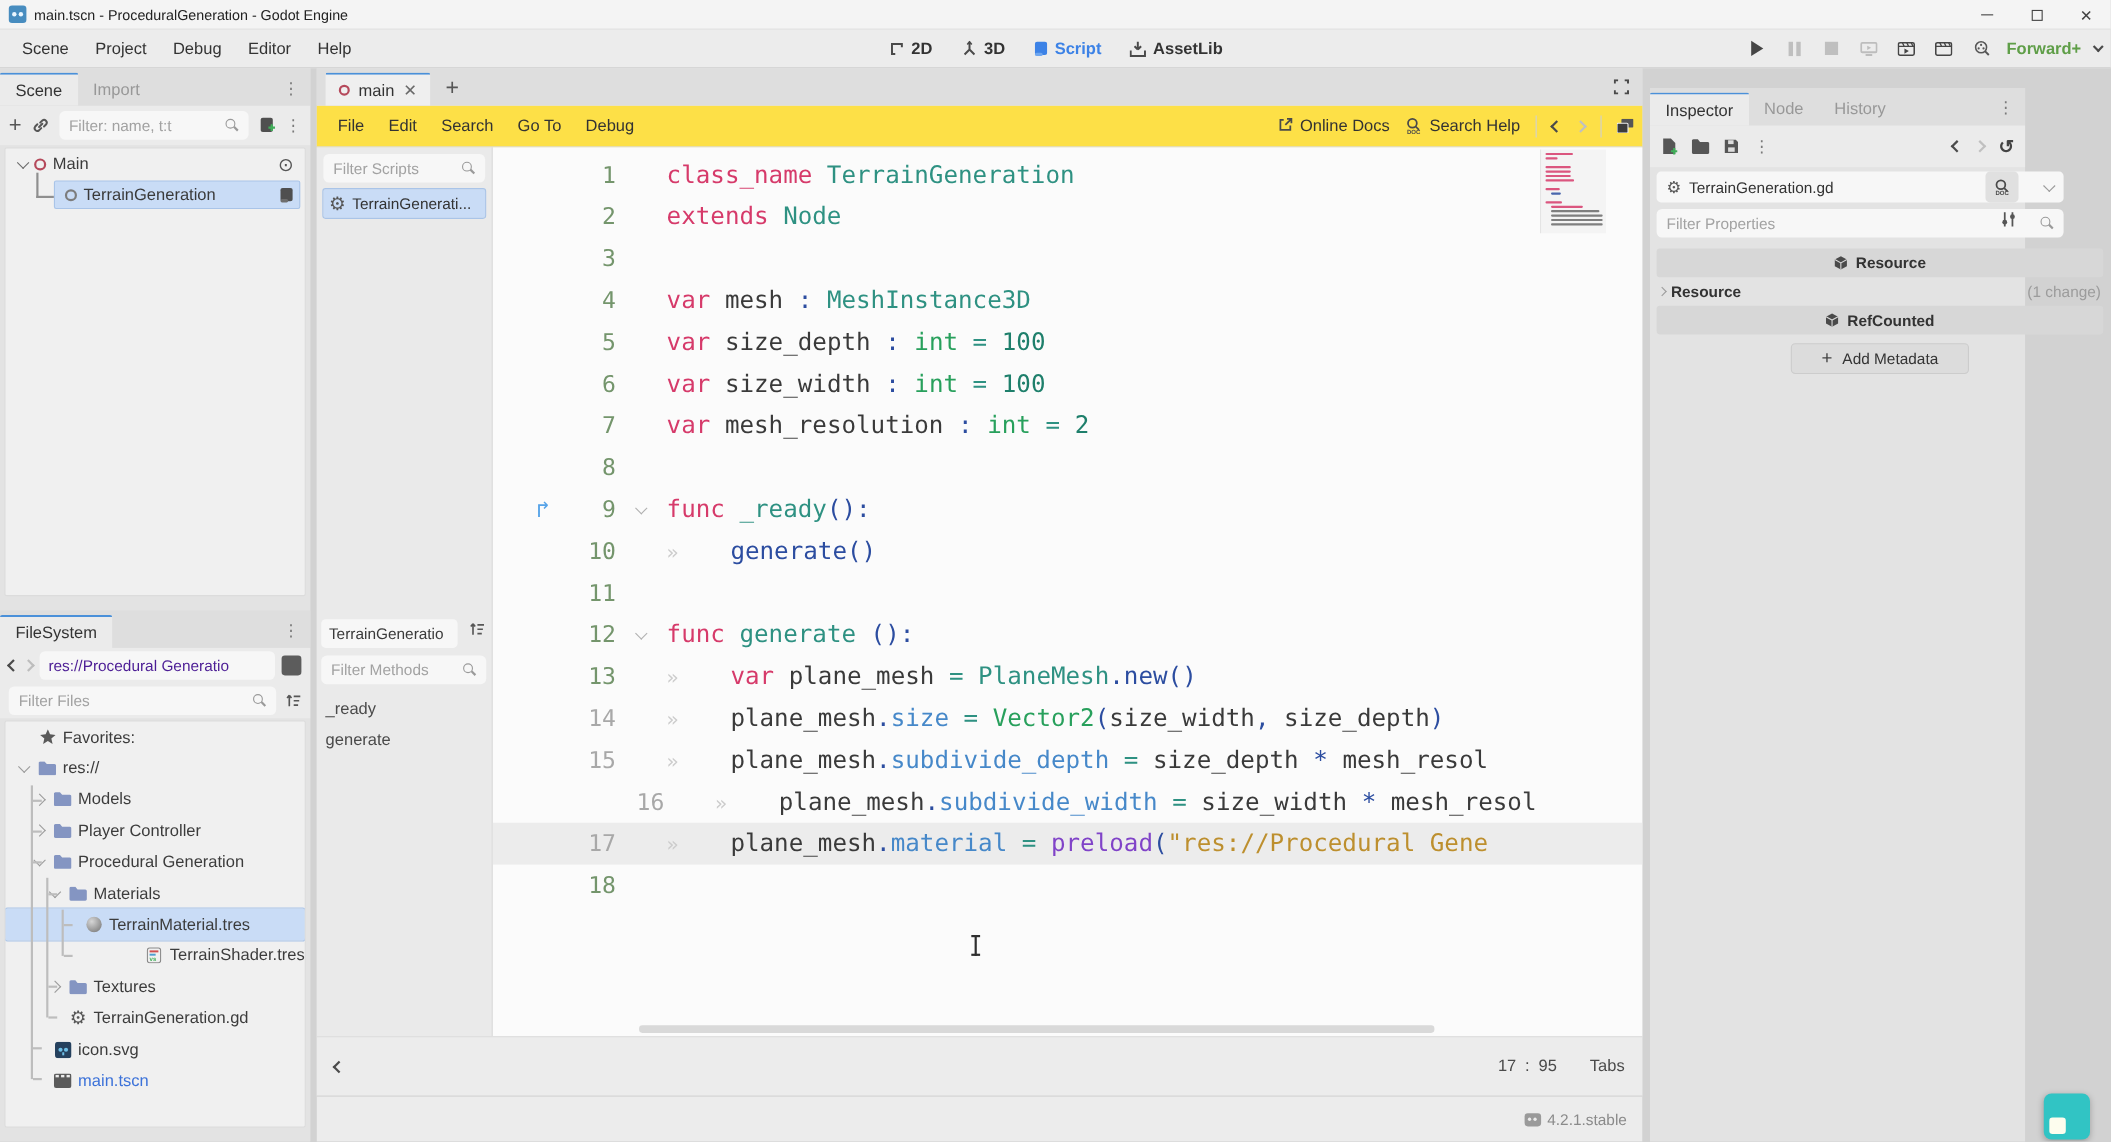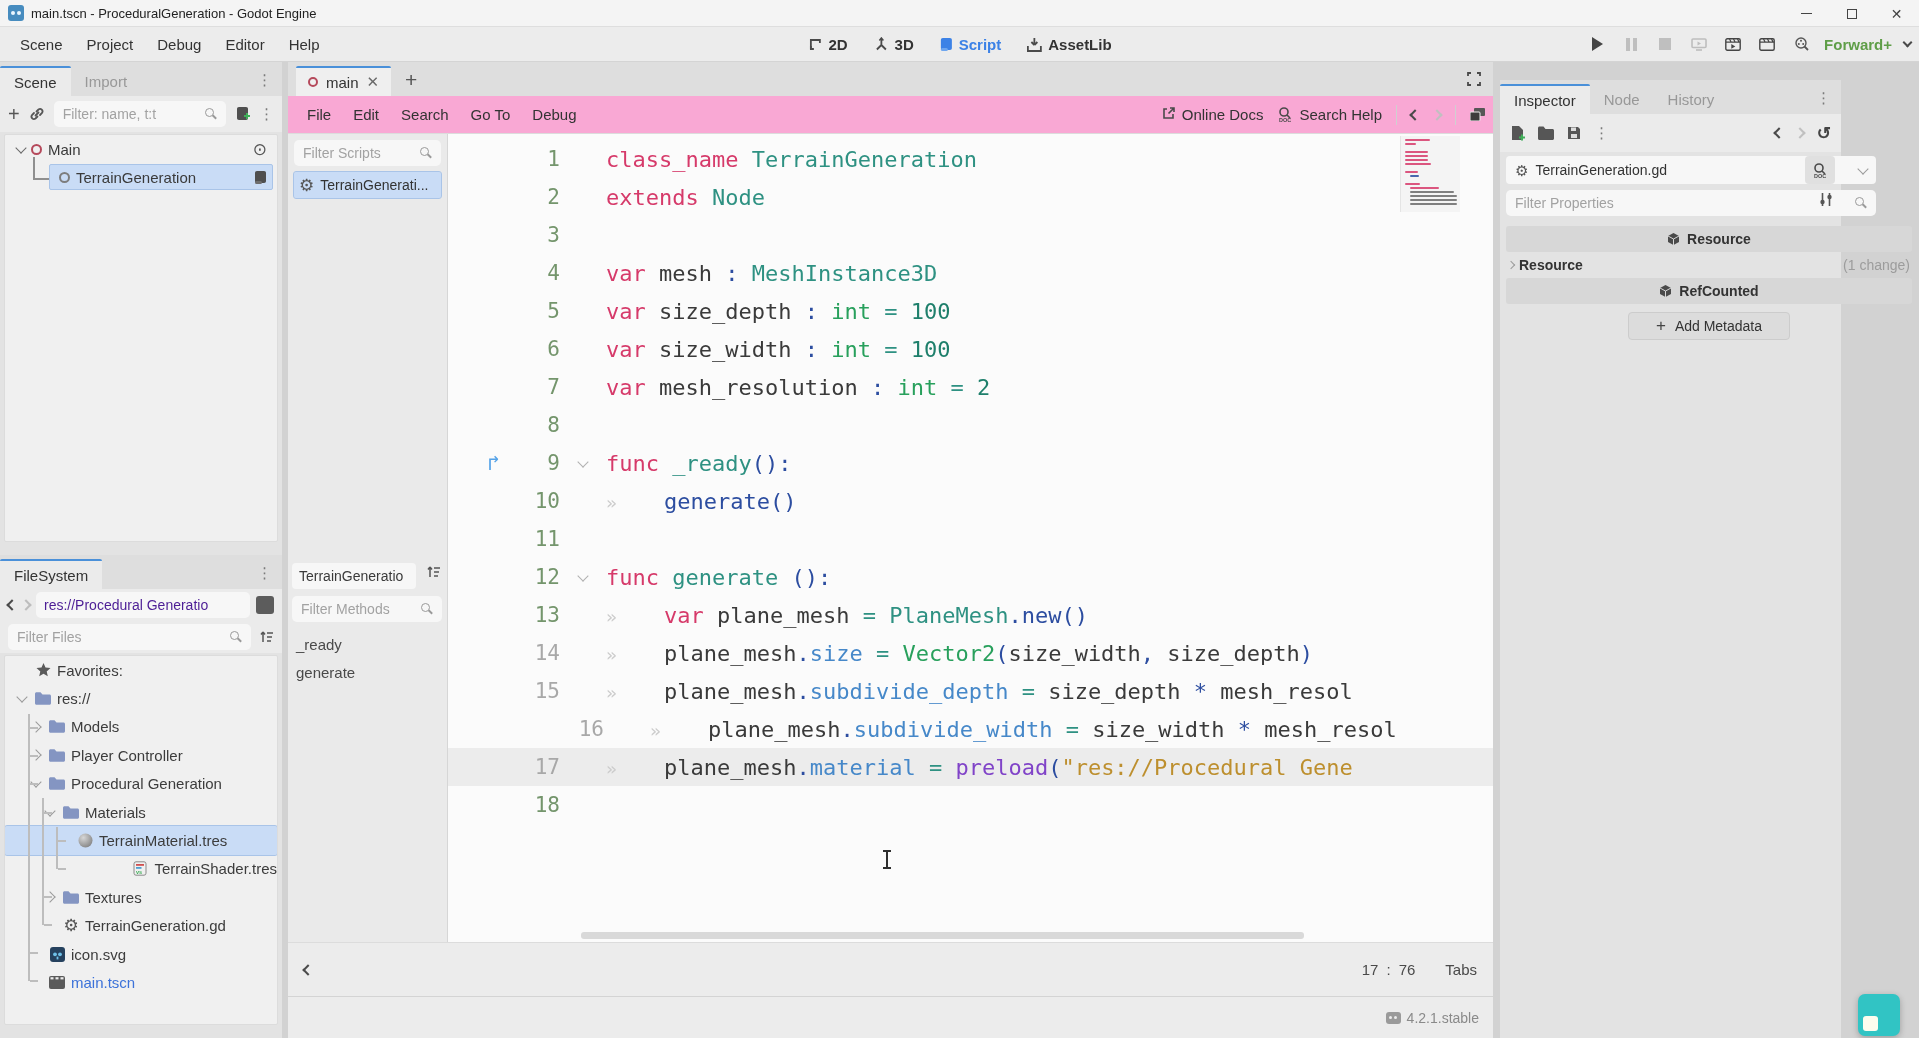--- a/index.html
+++ b/index.html
@@ -78,21 +78,21 @@
   .flabel.accent { color:#3c72d9; }
   .gearglyph { font-size:17px; color:#565656; line-height:1; }
 
   
   .se { left:288px; top:62px; width:1205px; height:934px; background:#eaeaea; }
   .se-tabs { height:34px; background:#dedede; display:flex; align-items:flex-end; position:relative; }
   .setab { height:30px; background:#efefef; border-top:2px solid #4a90d9; display:flex; align-items:center; gap:8px; padding:0 12px; margin-left:8px; border-radius:2px 2px 0 0; }
   .setab .t { font-size:15px; color:#333; }
   .closex { color:#6a6a6a; font-size:15px; }
   .newtab { font-size:21px; color:#565656; margin-left:14px; margin-bottom:4px; }
-  .se-menus { height:38px; background:#f9a8d4; border-bottom:1px solid #dcdcdc; display:flex; align-items:center; padding:0 8px; }
+  .se-menus { height:38px; background:#fde047; border-bottom:1px solid #dcdcdc; display:flex; align-items:center; padding:0 8px; }
   .se-menu { padding:5px 11px; font-size:15px; color:#333; }
   .se-right { margin-left:auto; display:flex; align-items:center; gap:14px; }
   .se-act { display:flex; gap:6px; font-size:15px; color:#333; }
   .vdiv { width:1px; height:20px; background:#d0d0d0; }
   .histL { color:#4a4a4a; } .histR { color:#c0c0c0; }
   .harrow { width:8px; height:8px; border-right:2.2px solid; border-bottom:2.2px solid; display:inline-block; }
   .harrow.l { transform:rotate(135deg); } .harrow.r { transform:rotate(-45deg); }
 
   .se-body { position:absolute; top:72px; left:0; right:0; bottom:54px; display:flex; }
   .scripts-pane { width:160px; background:#eaeaea; border-right:1px solid #d6d6d6; position:relative; padding:6px; }
@@ -739,21 +739,21 @@
         <div class="hscroll"></div>
         <div class="ibeam" style="left:438px;top:716px;"></div>
       </div>
     </div>
     <div class="se-status">
       <span class="harrow l" style="color:#4a4a4a;"></span>
       <div class="st-right">
         <span class="lc">
           <span>17</span>
             <span>:</span>
-            <span>76</span>
+            <span>95</span>
         </span>
         <span>Tabs</span>
       </div>
     </div>
   </div>
 
   <div class="abs insp">
     <div class="dock-tabs">
       <div class="dtab active">Inspector</div>
       <div class="dtab">Node</div>

